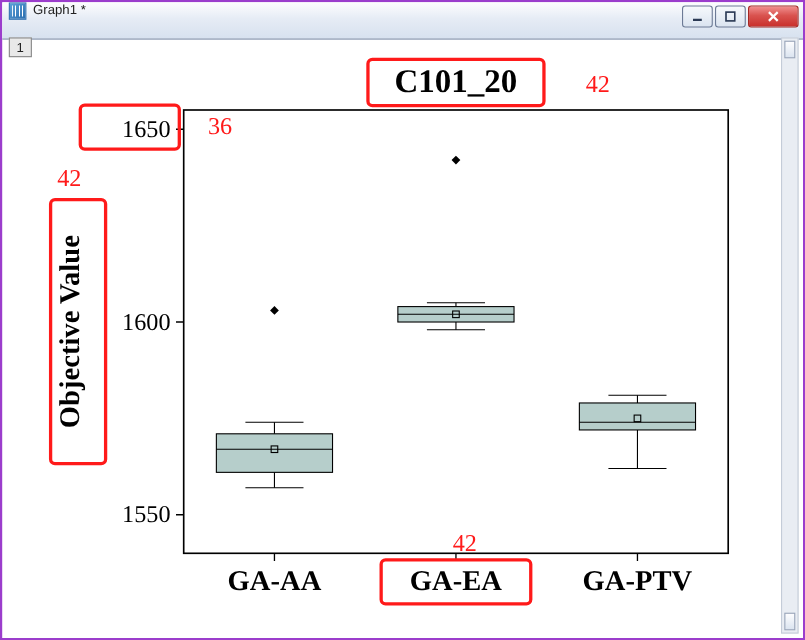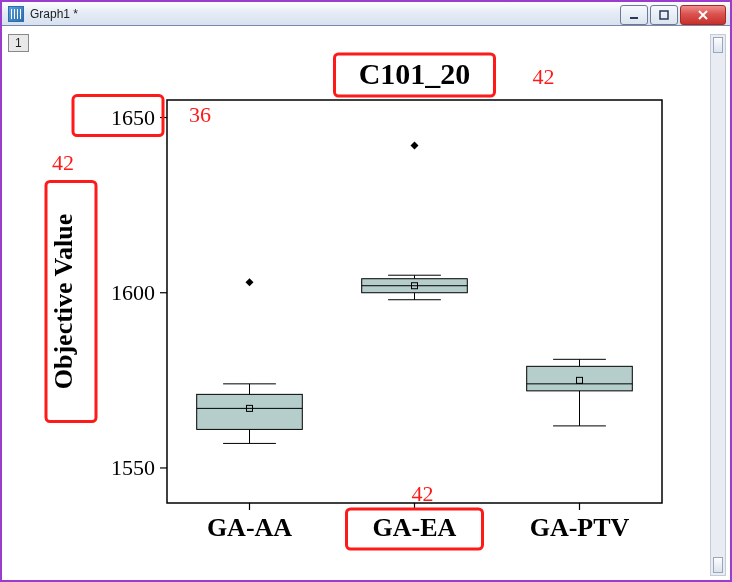--- a/index.html
+++ b/index.html
@@ -6,25 +6,24 @@
   body {
     font-family: "Segoe UI", Tahoma, sans-serif;
     background: #fff;
     width: 732px;
     height: 582px;
     position: relative;
     border: 2px solid #9b3dcc;
   }
   
   .titlebar {
-    height: 24px;
+    height: 34px;
     background: linear-gradient(#fdfdfe,#e6ecf5 45%,#d7e1ef);
     border-bottom: 1px solid #7a8aa6;
     display: flex;
-    align-items: center;
     padding: 0 4px 0 6px;
     position: relative;
   }
   .app-icon {
     width: 16px; height: 16px;
     margin-right: 6px;
     background: linear-gradient(135deg,#5aa0d8,#2b6fb0);
     border: 1px solid #2b6fb0;
     position: relative;
   }

